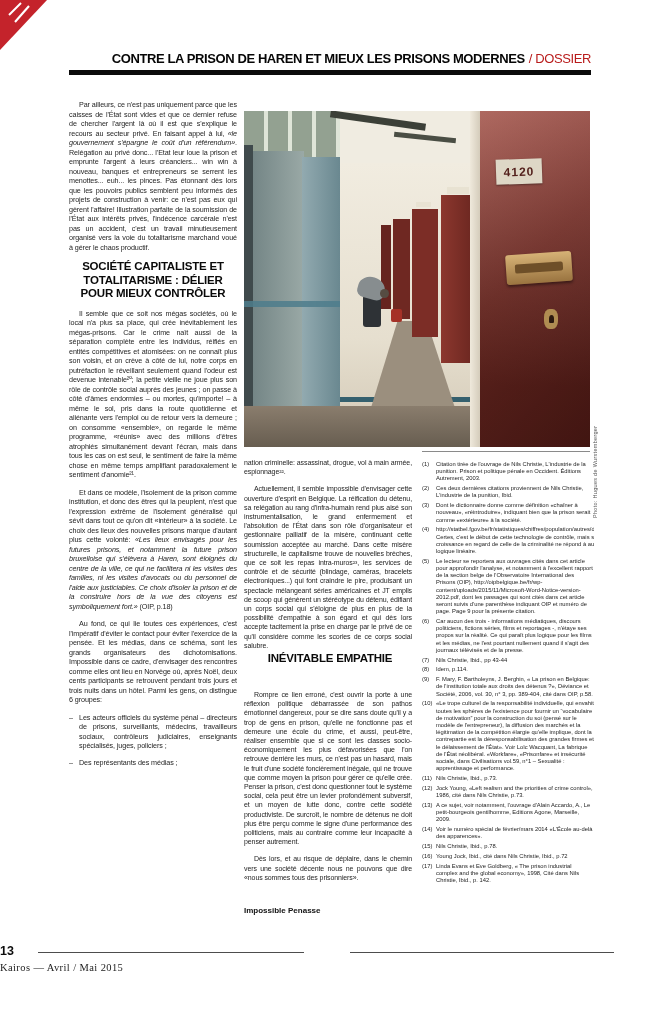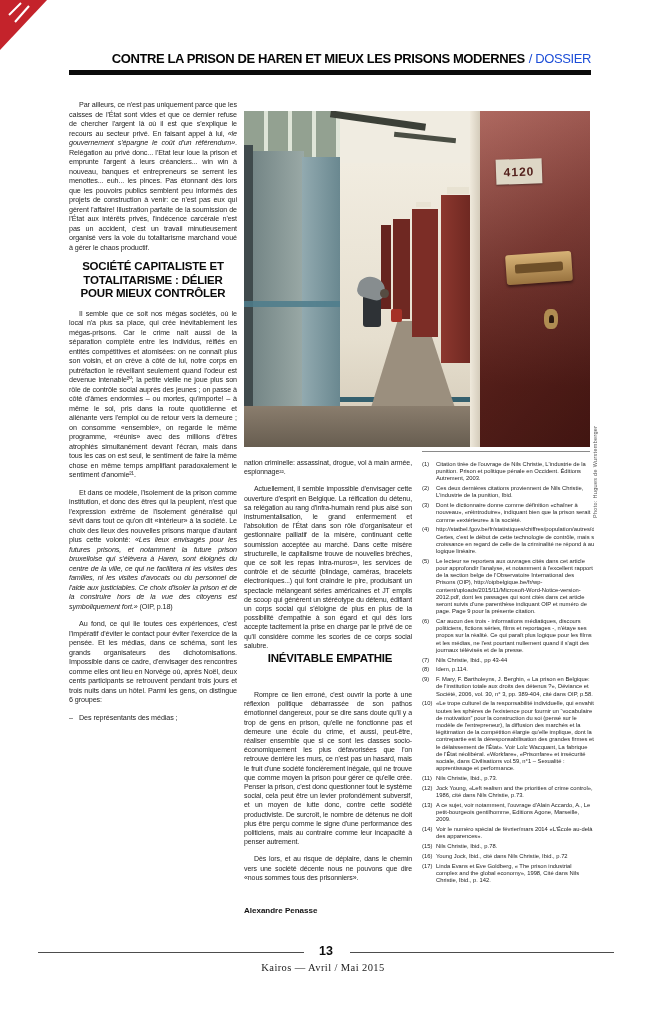--- a/index.html
+++ b/index.html
@@ -17,21 +17,21 @@
     clip-path:polygon(0 0, 100% 0, 0 100%);
   }
   .corner svg { position:absolute; left:0; top:0; }
 
   
   .header-title {
     position:absolute; top:51px; right:61px; margin:0;
     font-size:13px; font-weight:bold; letter-spacing:-0.4px;
     white-space:nowrap; color:#060606;
   }
-  .header-title .tag { font-weight:normal; margin-left:4px; color:#1d4ed8; }
+  .header-title .tag { font-weight:normal; margin-left:4px; color:#b91c1c; }
   .header-rule {
     position:absolute; left:69px; top:70px; width:522px; height:5px;
     background:#0b0b0b;
   }
 
   
   .bodycol {
     position:absolute; overflow:hidden;
     font-size:7.2px; line-height:9.5px; letter-spacing:-0.1px;
     text-align:justify; color:#1e1e1e;
@@ -120,25 +120,25 @@
   .photo-credit {
     position:absolute; left:592px; top:386px; height:132px; width:9px;
     writing-mode:vertical-rl; transform:rotate(180deg);
     font-size:5.5px; letter-spacing:.3px; color:#5a5a5a; white-space:nowrap;
   }
 
   
   .footer-rule-l { position:absolute; left:38px; top:952px; width:266px; height:1px; background:#4d4d4d; }
   .footer-rule-r { position:absolute; left:350px; top:952px; width:264px; height:1px; background:#4d4d4d; }
   .page-number {
-    position:absolute; left:0; top:944px; width:652px; text-align:center;
+    position:absolute; left:0; top:944px; width:652px; 
     font-weight:bold; font-size:12.5px; color:#0c0c0c;
   }
   .journal-line {
-    position:absolute; left:0; top:962px; width:646px; text-align:center;
+    position:absolute; left:0; top:962px; width:646px; 
     font-family:"Liberation Serif", serif; font-size:10.5px; letter-spacing:.4px; color:#1c1c1c;
   }
 
   
   #col1  { left:69px;  top:100px;  width:168px; height:828px; }
   #col2a { left:244px; top:458px; width:168px; height:204px; font-size:7px; line-height:9.2px; }
   #head2 { position:absolute; left:244px; top:642px; width:168px; }
   #col2b { left:244px; top:690px; width:168px; height:210px; font-size:7px; line-height:9.2px; }
 </style>
 </head>
@@ -191,37 +191,41 @@
 <div class="photo-credit">Photo: Hugues de Wurstemberger</div>
 
 <div class="bodycol" id="col1">
   <p><span>Par ailleurs, ce n'est pas uniquement parce que les caisses de l'État sont vides et que ce dernier refuse de chercher l'argent là où il est que s'explique le recours au secteur privé. En faisant appel à lui, </span><span class="quote-it">«le gouvernement s'épargne le coût d'un référendum»</span><span>. Relégation au privé donc... l'Etat leur loue la prison et emprunte l'argent à leurs créanciers... win win à nouveau, banques et entrepreneurs se serrent les menottes... euh... les pinces. Pas étonnant dès lors que les pouvoirs publics semblent peu informés des projets de construction à venir: ce n'est pas eux qui gèrent l'affaire! Illustration parfaite de la soumission de l'État aux intérêts privés, l'indécence carcérale n'est pas un accident, c'est un travail minutieusement organisé vers la voie du totalitarisme marchand voué à gérer le chaos productif.</span></p>
   <p class="col-heading">SOCIÉTÉ CAPITALISTE ET TOTALITARISME : DÉLIER POUR MIEUX CONTRÔLER</p>
   <p>Il semble que ce soit nos mégas sociétés, où le local n'a plus sa place, qui crée inévitablement les mégas-prisons. Car le crime naît aussi de la séparation complète entre les individus, réifiés en entités compétitives et atomisées: on ne connaît plus son voisin, et on crève à côté de lui, notre corps en putréfaction le réveillant seulement quand l'odeur est devenue intenable²⁰; la petite vieille ne joue plus son rôle de contrôle social auprès des jeunes ; on passe à côté d'âmes endormies – ou mortes, qu'importe! – à même le sol, pris dans la route quotidienne et aliénante vers l'emploi ou de retour vers la demeure ; on consomme «ensemble», on regarde le même programme, «réunis» avec des millions d'êtres atrophiés simultanément devant l'écran, mais dans tous les cas on est seul, le sentiment de faire la même chose en même temps amplifiant paradoxalement le sentiment d'anomie²¹.</p>
   <p><span>Et dans ce modèle, l'isolement de la prison comme institution, et donc des êtres qui la peuplent, n'est que l'expression extrême de l'isolement généralisé qui sévit dans tout ce qu'on dit «intérieur» à la société. Le choix des lieux des nouvelles prisons marque d'autant plus cette volonté: </span><span class="quote-it">«Les lieux envisagés pour les futures prisons, et notamment la future prison bruxelloise qui s'élèvera à Haren, sont éloignés du centre de la ville, ce qui ne facilitera ni les visites des familles, ni les visites d'avocats ou du personnel de l'aide aux justiciables. Ce choix d'isoler la prison et de la construire hors de la vue des citoyens est symboliquement fort.»</span><span> (OIP, p.18)</span></p>
   <p>Au fond, ce qui lie toutes ces expériences, c'est l'impératif d'éviter le contact pour éviter l'exercice de la pensée. Et les médias, dans ce schéma, sont les grands organisateurs des dichotomisations. Impossible dans ce cadre, d'envisager des rencontres comme elles ont lieu en Norvège où, après Noël, deux cents participants se retrouvent pendant trois jours et trois nuits dans un hôtel. Parmi les gens, on distingue 6 groupes:</p>
   <div class="li">
       <span class="dash"></span>
+      <span class="li-t">Les acteurs officiels du système pénal – directeurs de prisons, surveillants, médecins, travailleurs sociaux, contrôleurs judiciaires, enseignants spécialisés, juges, policiers ;</span>
+    </div>
+  <div class="li">
+      <span class="dash"></span>
       <span class="li-t">Des représentants des médias ;</span>
     </div>
 </div>
 
 <div class="bodycol" id="col2a">
   <p class="noindent">nation criminelle: assassinat, drogue, vol à main armée, espionnage²².</p>
   <p>Actuellement, il semble impossible d'envisager cette ouverture d'esprit en Belgique. La réification du détenu, sa relégation au rang d'infra-humain rend plus aisé son instrumentalisation, le grand enfermement et l'absolution de l'État dans son rôle d'organisateur et gestionnaire palliatif de la misère, continuant cette soumission acceptée au marché. Dans cette misère structurelle, le capitalisme trouve de nouvelles brèches, que ce soit les repas intra-muros²³, les services de contrôle et de sécurité (blindage, caméras, bracelets électroniques...) qui font craindre le pire, produisant un spectacle mélangeant séries américaines et JT emplis de scoop qui génèrent un stéréotype du détenu, édifiant un corps social qui s'éloigne de plus en plus de la possibilité d'empathie à son égard et qui dès lors accepte tacitement la prise en charge par le privé de ce qu'il considère comme les scories de ce corps social salubre.</p>
 </div>
 
 <div id="head2" class="col-heading">INÉVITABLE EMPATHIE</div>
 
 <div class="bodycol" id="col2b">
   <p>Rompre ce lien erroné, c'est ouvrir la porte à une réflexion politique débarrassée de son pathos émotionnel dangereux, pour se dire sans doute qu'il y a trop de gens en prison, qu'elle ne fonctionne pas et demeure une école du crime, et aussi, peut-être, réaliser ensemble que si ce sont les classes socio-économiquement les plus défavorisées que l'on retrouve derrière les murs, ce n'est pas un hasard, mais le fruit d'une société foncièrement inégale, qui ne trouve que comme moyen la prison pour gérer ce qu'elle crée. Penser la prison, c'est donc questionner tout le système social, cela peut être un levier profondément subversif, et un moyen de lutte donc, contre cette société productiviste. De surcroît, le nombre de détenus ne doit plus être perçu comme le signe d'une performance des politiciens, mais au contraire comme leur incapacité à penser autrement.</p>
   <p>Dès lors, et au risque de déplaire, dans le chemin vers une société décente nous ne pouvons que dire «nous sommes tous des prisonniers».</p>
 </div>
 
-<div class="signature">Alexandre Penasse</div>
+<div class="signature">Impossible Penasse</div>
 
 <div class="fn-rule"></div>
 <div class="footnotes">
   <div class="fn">
       <span class="n">(1)</span>
       <span class="t">Citation tirée de l'ouvrage de Nils Christie, L'industrie de la punition. Prison et politique pénale en Occident. Éditions Autrement, 2003.</span>
     </div>
   <div class="fn">
       <span class="n">(2)</span>
       <span class="t">Ces deux dernières citations proviennent de Nils Christie, L'industrie de la punition, Ibid.</span>

